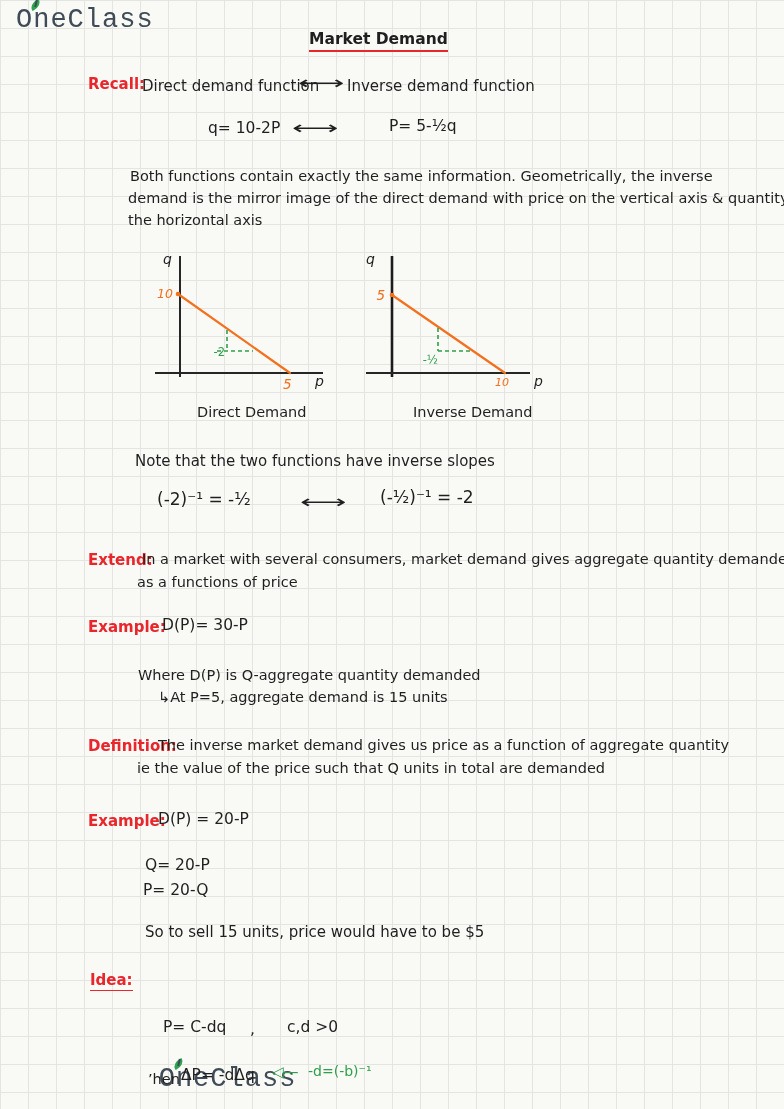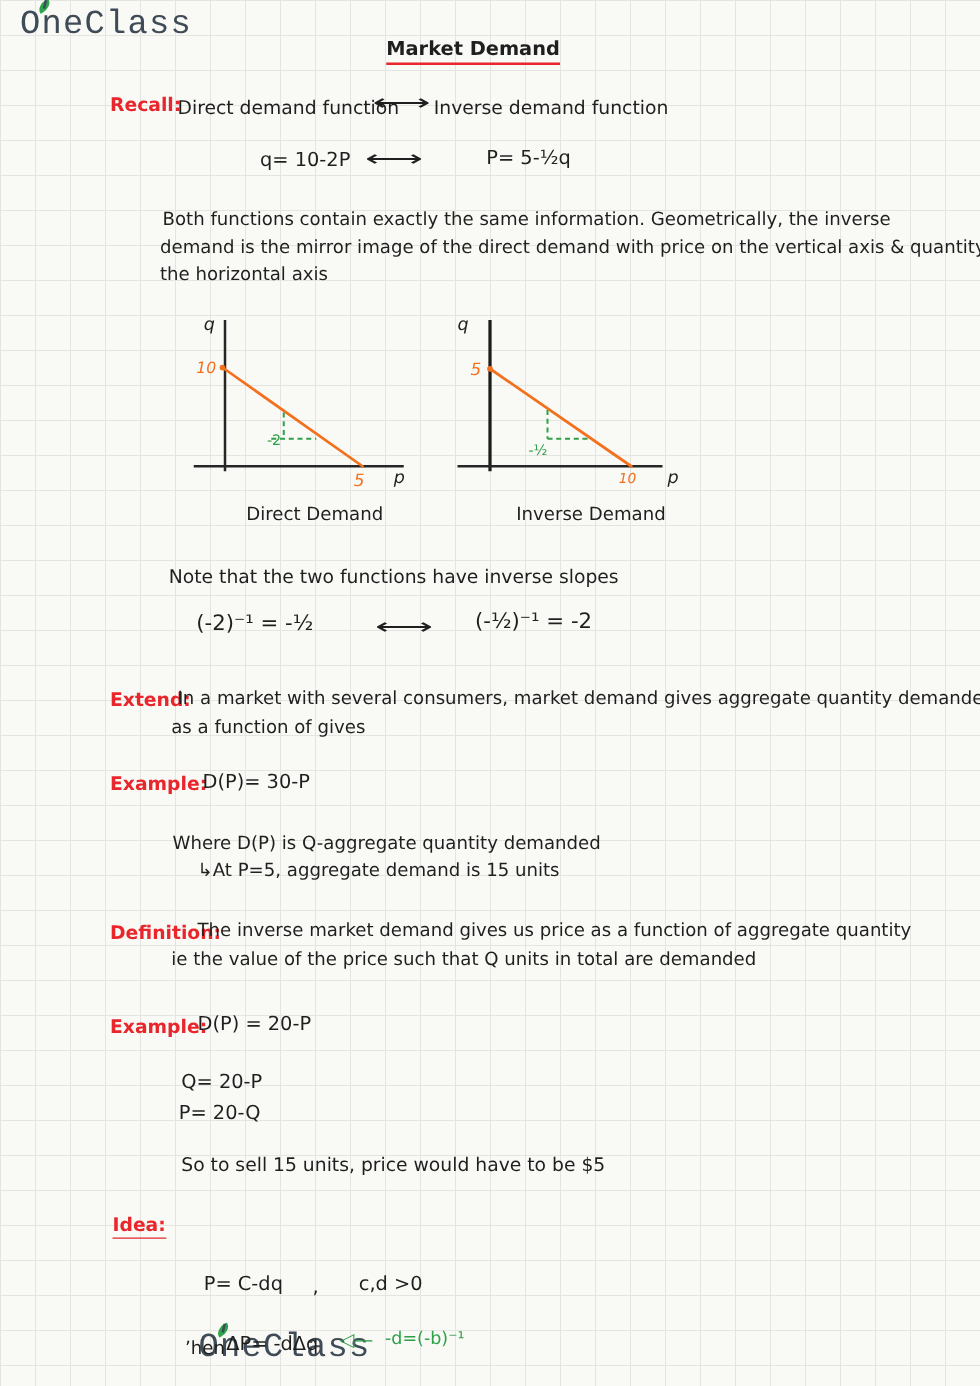--- a/index.html
+++ b/index.html
@@ -120,21 +120,21 @@
 
   
   <span class="abs hand" style="left:135px;top:452px;font-size:15px;">Note that the two functions have inverse slopes</span>
   <span class="abs eq-lg" style="left:157px;top:489px;">(-2)⁻¹ = -½</span>
   <span class="abs arrow" style="left:300px;top:491px;">⟷</span>
   <span class="abs eq-lg" style="left:380px;top:487px;">(-½)⁻¹ = -2</span>
 
   
   <span class="abs red" style="left:88px;top:551px;">Extend:</span>
   <span class="abs hand" style="left:142px;top:551px;">In a market with several consumers, market demand gives aggregate quantity demanded</span>
-  <span class="abs hand" style="left:137px;top:574px;">as a function of gives</span>
+  <span class="abs hand" style="left:137px;top:574px;">as a functions of price</span>
 
   
   <span class="abs red" style="left:88px;top:618px;">Example:</span>
   <span class="abs eq" style="left:162px;top:616px;">D(P)= 30-P</span>
   <span class="abs hand" style="left:138px;top:667px;">Where D(P) is Q-aggregate quantity demanded</span>
   <span class="abs hand" style="left:158px;top:689px;">↳At P=5, aggregate demand is 15 units</span>
 
   
   <span class="abs red" style="left:88px;top:737px;">Definition:</span>
   <span class="abs hand" style="left:158px;top:737px;">The inverse market demand gives us price as a function of aggregate quantity</span>

